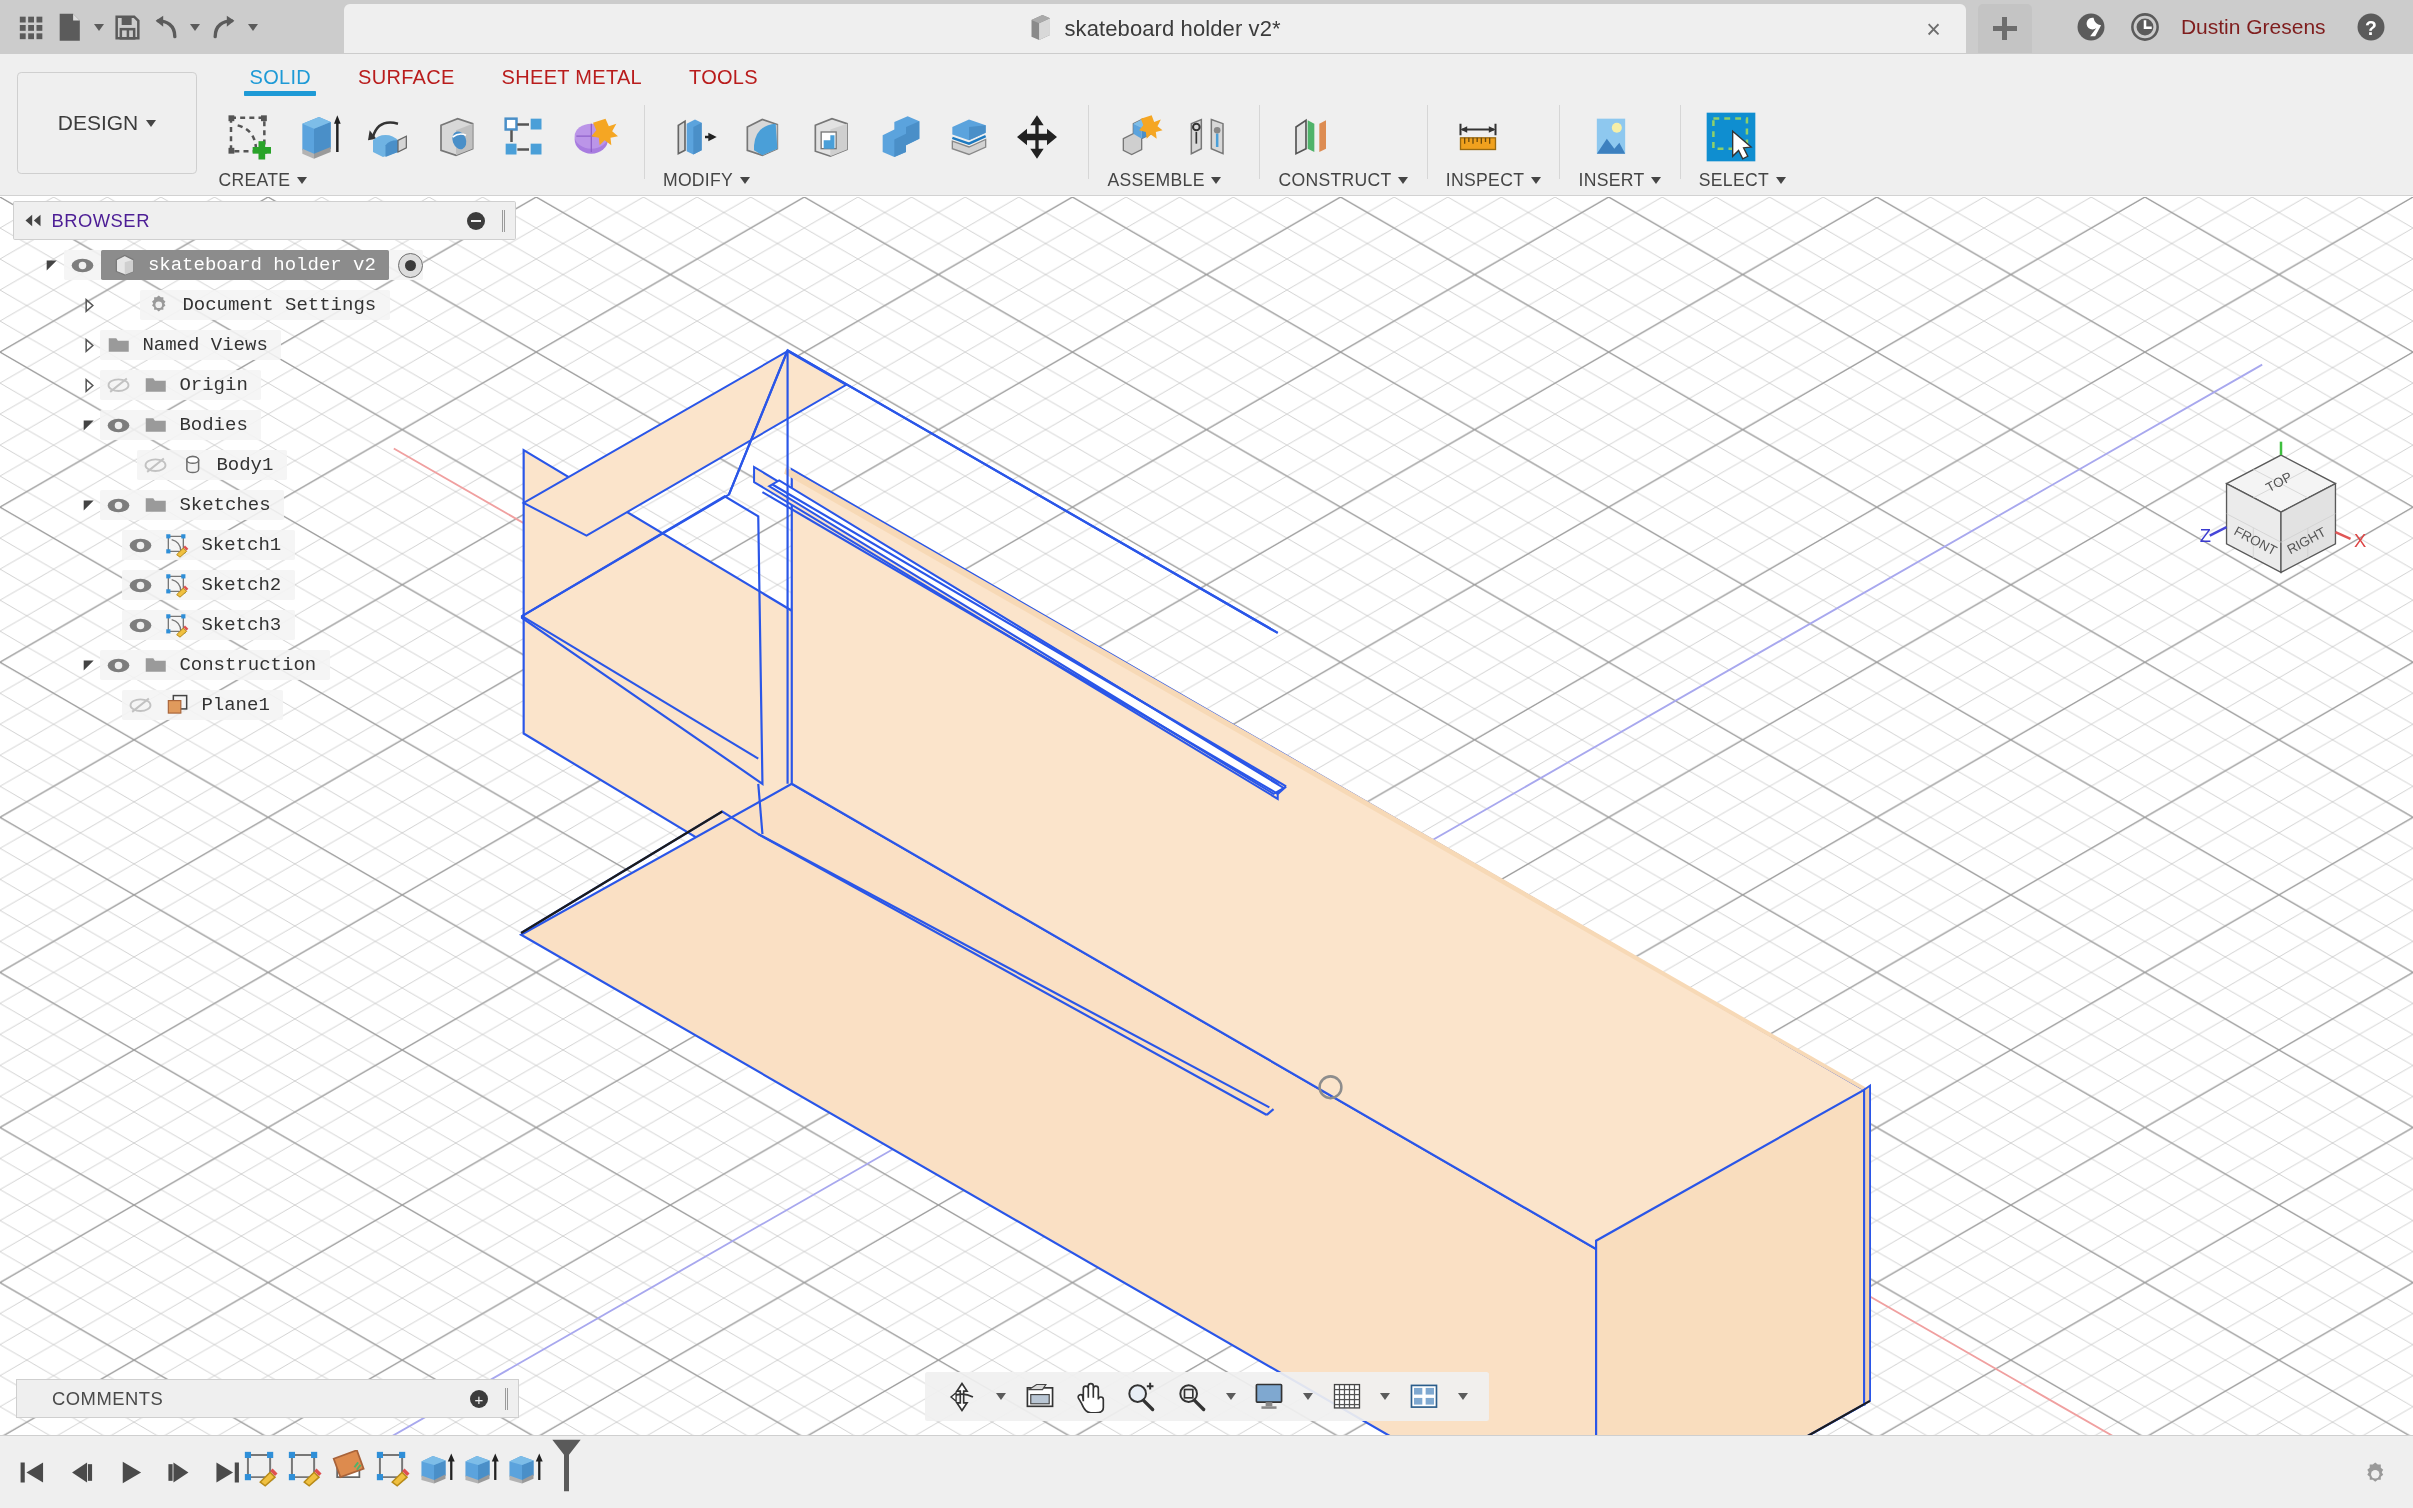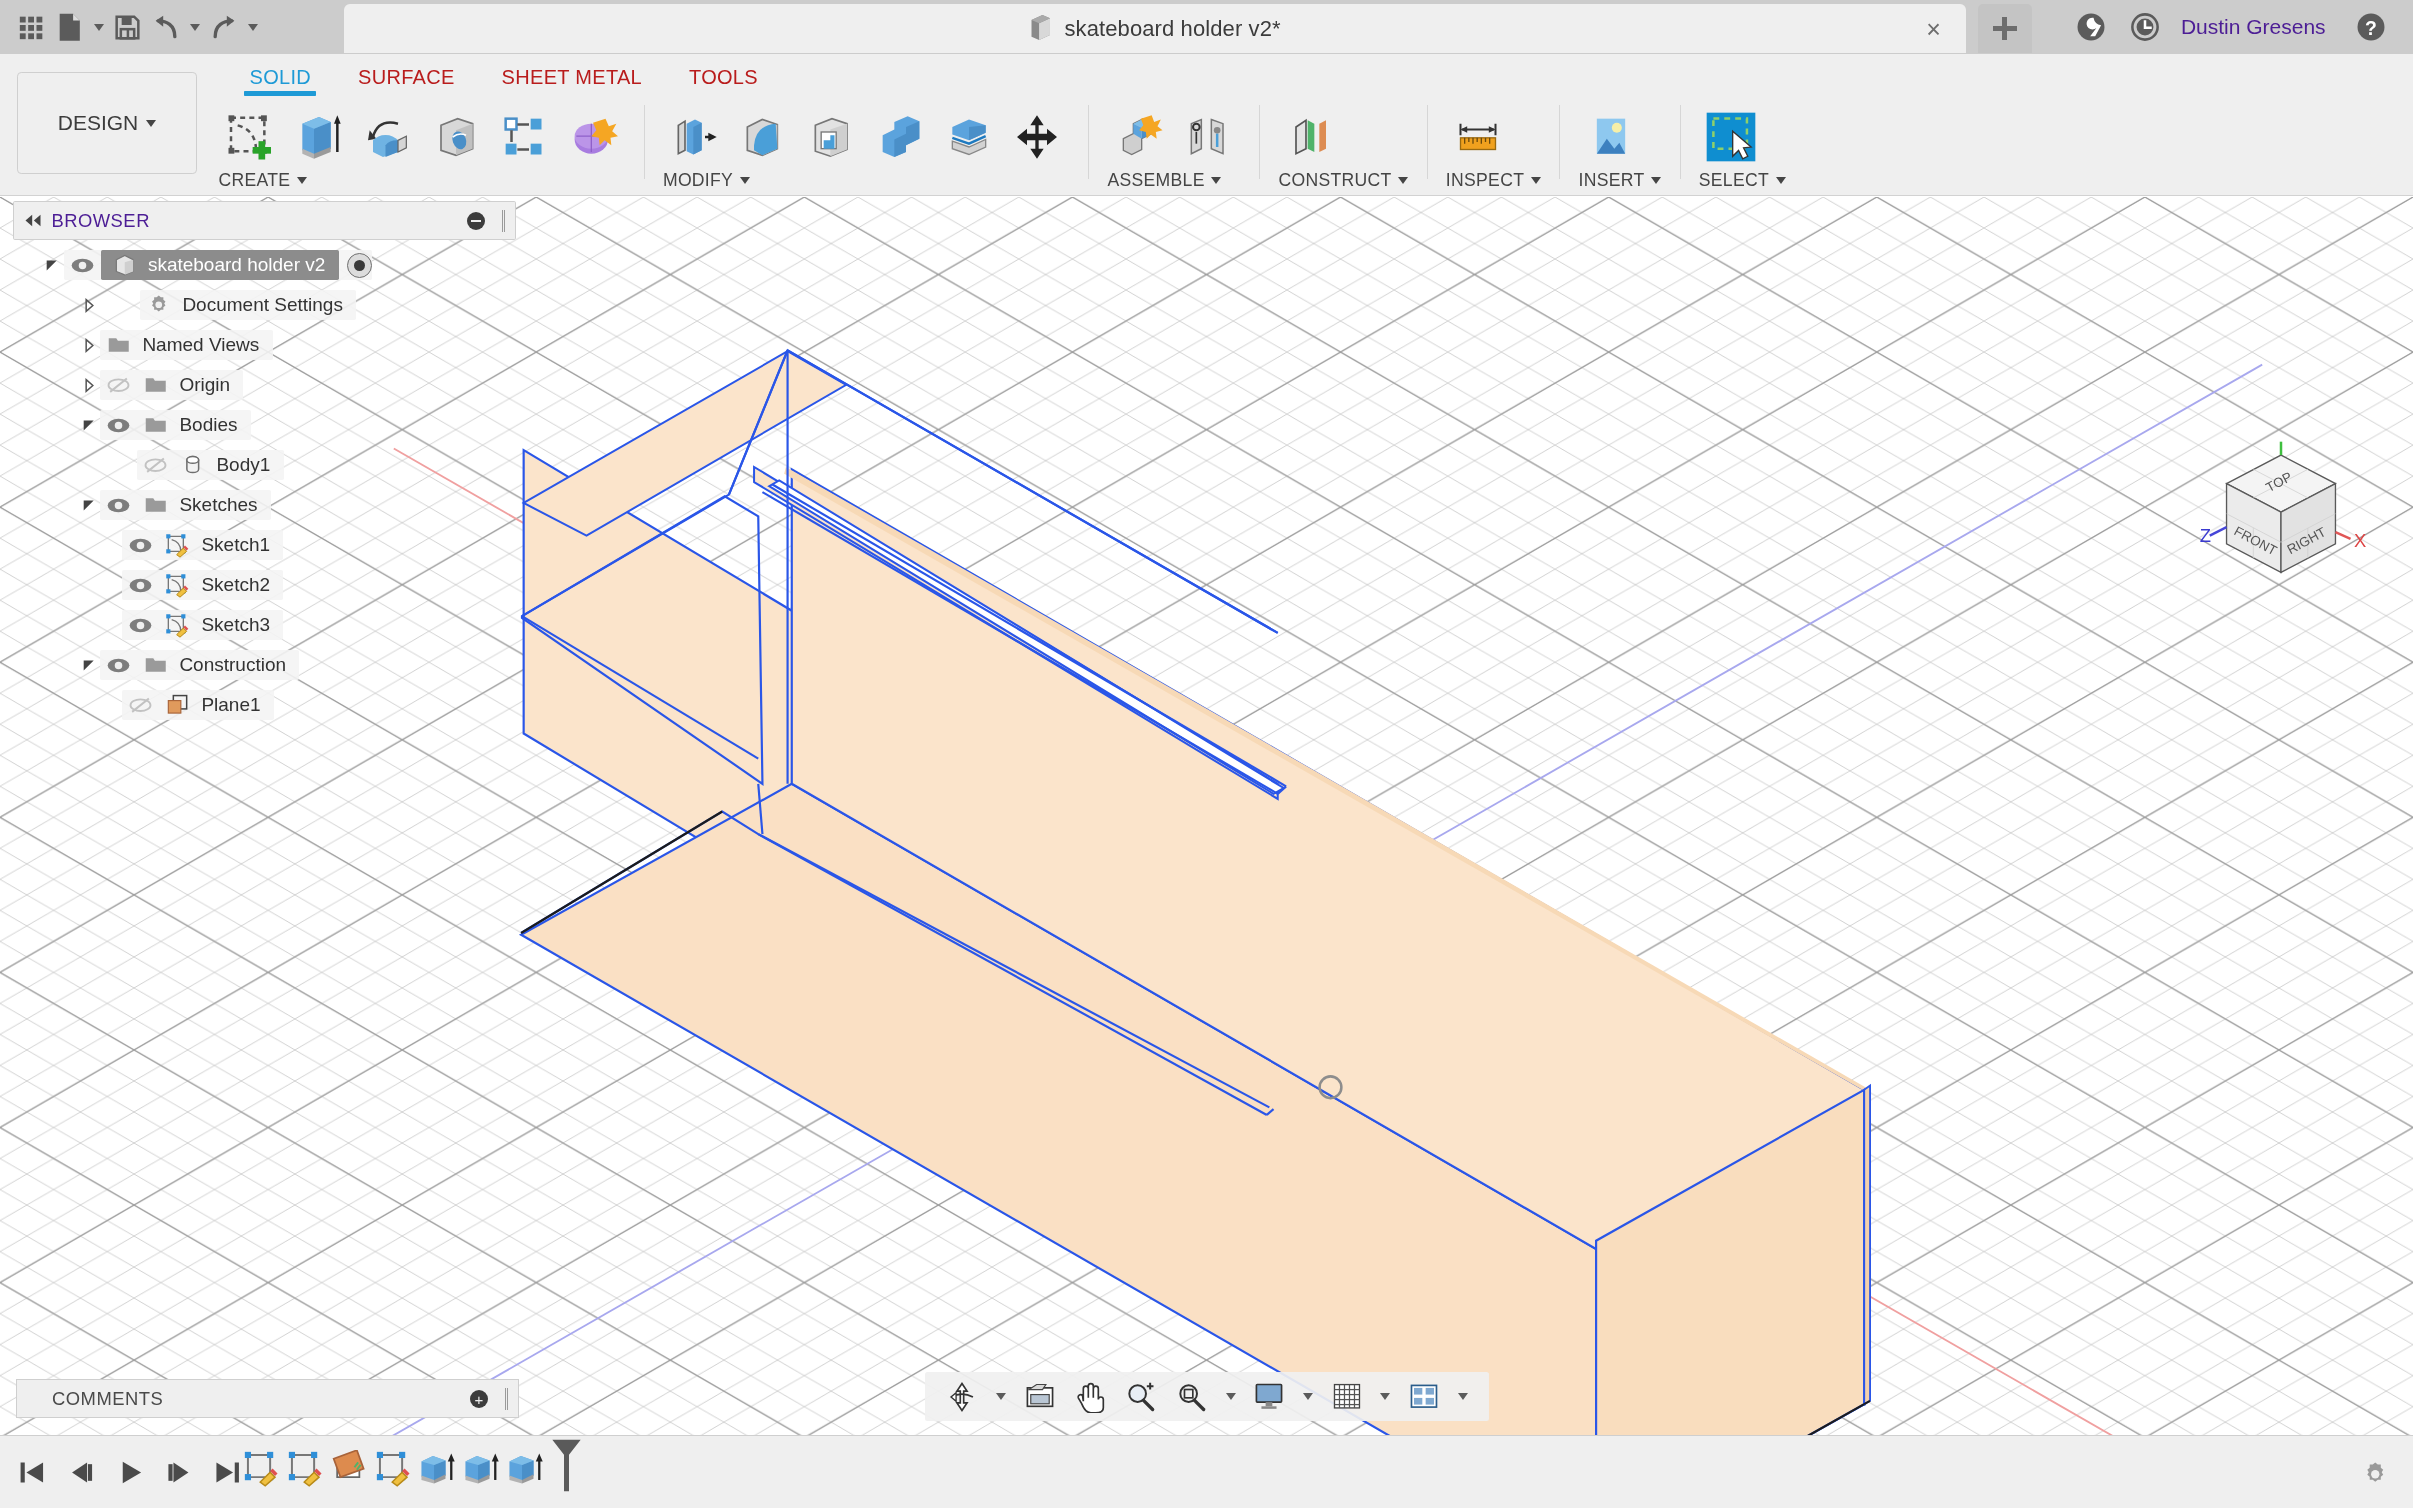--- a/index.html
+++ b/index.html
@@ -40,21 +40,21 @@
     background:#c4c4c4; border-radius:5px 5px 0 0;
     display:flex;align-items:center;justify-content:center;
   }
   .plusicon { position:relative; width:23.5px;height:23.5px; }
   .plusicon:before,.plusicon:after{content:"";position:absolute;background:#6d6d6d;}
   .plusicon:before{left:9.2px;top:0;width:5px;height:23.5px;}
   .plusicon:after{top:9.2px;left:0;height:5px;width:23.5px;}
 
   .tb-right { position:absolute; top:0; right:0; height:54px; display:flex; align-items:center; gap:0; padding-right:15px;}
   .tb-icon { width:54px; height:54px; display:flex; align-items:center; justify-content:center; }
-  .username { font-size:21px; color:#4c1d95; padding:0 18.4px 0 8.4px; white-space:nowrap; }
+  .username { font-size:21px; color:#7f1d1d; padding:0 18.4px 0 8.4px; white-space:nowrap; }
 
   
   .ribbon {
     position:absolute; top:54px; left:0; width:2413px; height:142px;
     background:#efefef; border-bottom:0.8px solid #d2d2d2;
   }
   .design-btn {
     position:absolute; left:17px; top:18.4px; width:180px; height:102px;
     border:0.8px solid #cfcfcf; border-radius:4.2px; background:#efefef;
     display:flex; align-items:center; justify-content:center;
@@ -93,21 +93,21 @@
             display:flex;align-items:center;justify-content:center;}
   .bh-min i{display:block;width:10px;height:2.5px;background:#efefef;}
   .bh-grip { position:absolute; right:10px; top:8.4px; width:3.4px;height:22px; border-left:0.8px solid #9a9a9a;border-right:0.8px solid #9a9a9a;}
 
   .tree { position:absolute; left:13.4px; top:245px; width:503px; }
   .trow { height:40px; display:flex; align-items:center; position:relative; }
   .trow .chip { display:flex; align-items:center; height:30px; background:rgba(244,244,244,0.88); border-radius:1.7px; padding-right:13.4px;}
   .arrow-c { width:22px; height:22px; flex:0 0 22px; display:flex;align-items:center;justify-content:center;}
   .eye { width:37px; height:30px; display:flex;align-items:center;justify-content:center;}
   .ficon { width:37px; height:30px; display:flex;align-items:center;justify-content:center;}
-  .tlabel { font-size:19px; color:#333; white-space:nowrap; padding-left:5px;}
+  .tlabel { font-size:19px; color:#333; white-space:nowrap; padding-left:5px;font-family:Liberation Mono, monospace;}
   .row-root .chip { background:#8c8c8c; }
   .row-root .tlabel { color:#ffffff; }
   .root-wrap { display:flex; align-items:center; background:rgba(244,244,244,0.9); border-radius:1.7px; }
   .radio-dot { width:25px;height:25px;border-radius:50%;border:1.7px solid #6f6f6f;background:#dcdcdc;
                display:flex;align-items:center;justify-content:center;margin-left:8.4px;}
   .radio-dot i{width:11px;height:11px;border-radius:50%;background:#3a3a3a;display:block;}
 
   .comments {
     position:absolute; left:16px; top:1379px; width:503px; height:39px;
     background:#efefef; border:0.8px solid #cfcfcf;

